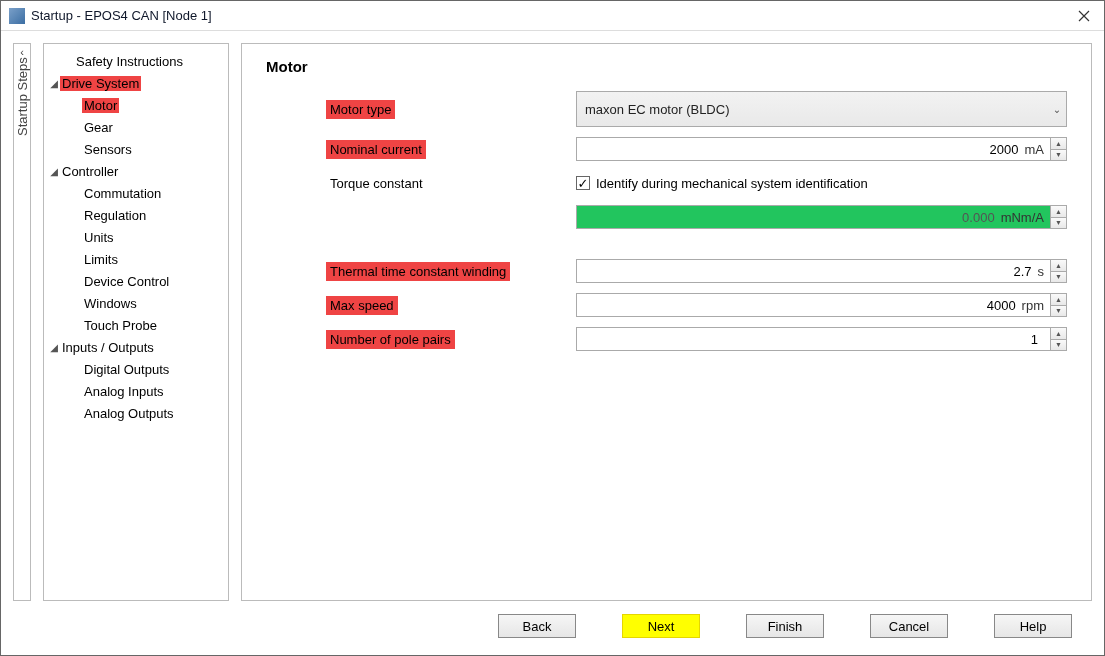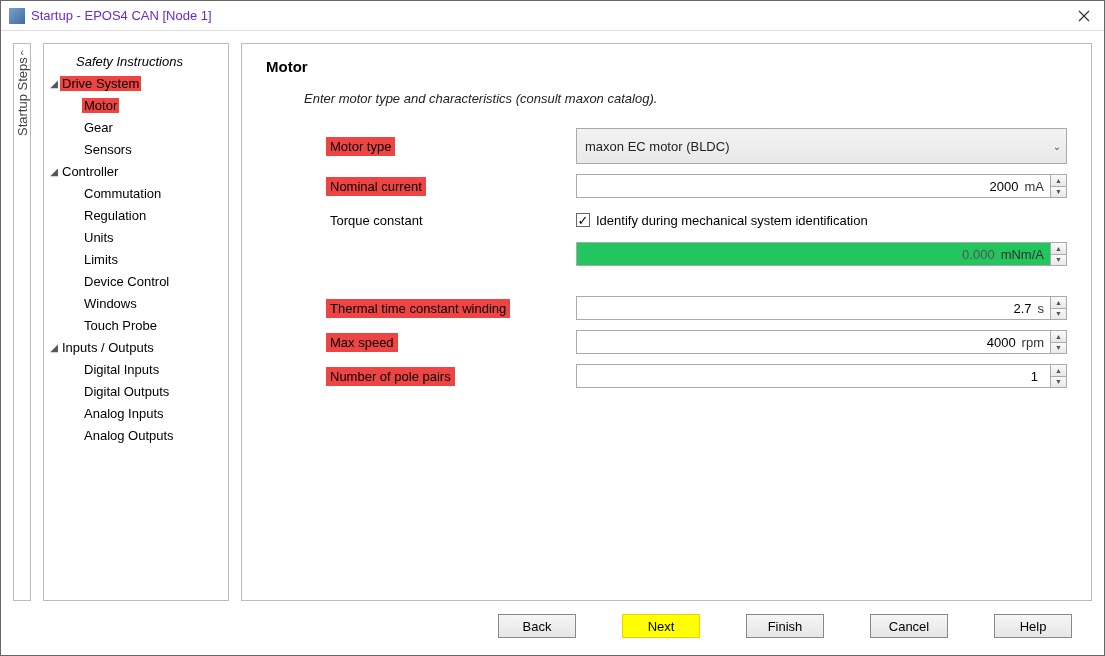--- a/index.html
+++ b/index.html
@@ -1,32 +1,32 @@
 <!DOCTYPE html>
 <html><head>
 <meta charset="utf-8">
 <style>
   * { box-sizing: border-box; font-family: "Segoe UI", Tahoma, Arial, sans-serif; font-size: 13px; }
   body { margin: 0; background: #fff; }
   .window { width: 1105px; height: 656px; border: 1px solid #666; position: relative; display: flex; flex-direction: column; }
   .titlebar { height: 30px; display: flex; align-items: center; padding: 0 8px; border-bottom: 1px solid #ddd; }
   .titlebar .app-icon { width: 16px; height: 16px; background: linear-gradient(135deg,#7aa0c9,#3c6ea3); margin-right: 6px; display:inline-block; }
-  .titlebar .title { flex: 1; color: #6d28d9; }
+  .titlebar .title { flex: 1; color: #0f172a; }
   .titlebar .close { width: 40px; height: 30px; display:flex; align-items:center; justify-content:center; margin:-0px -8px 0 0; }
   .client { flex:1; display:flex; flex-direction:column; padding: 12px; }
   .panels { flex:1; display:flex; gap:12px; }
   .side-tab { width:18px; border:1px solid #bbb; writing-mode: vertical-rl; transform: rotate(180deg); text-align:center; padding:6px 0; color:#444; display:flex; align-items:center; justify-content:flex-end; gap:4px; }
   .side-tab .chev { transform: rotate(90deg); display:inline-block; font-size:11px;}
   .tree-panel { width:186px; border:1px solid #bbb; padding:6px 4px; overflow:auto; }
   .tree ul { list-style:none; margin:0; padding:0; }
   .tree li { padding:1px 0; white-space:nowrap; }
   .tree .row { display:flex; align-items:center; height:20px; }
   .tree .tw { width:12px; display:inline-flex; justify-content:center; color:#555; font-size:10px; cursor:pointer;}
   .tree .lbl { padding:0 2px; }
-  .tree .indent1 { padding-left: 14px; font-style: italic; }
+  .tree .indent1 { padding-left: 14px; }
   .tree .indent2 { padding-left: 34px; }
   .hl { background: #ef4444; }
   .main-panel { flex:1; border:1px solid #bbb; padding:14px 24px; overflow:auto; }
   .main-panel h1 { font-size:15px; font-weight:700; margin:0 0 16px 0; }
   .subtitle { font-style: italic; margin: 0 0 22px 38px; color:#222; }
   .form { display:grid; grid-template-columns: 230px 1fr; column-gap: 20px; row-gap: 10px; margin-left: 60px; align-items:center; }
   .form .gap { grid-column: 1 / -1; height: 10px; }
   .form label { justify-self:start; padding:2px 4px; }
   .combo { display:flex; background:linear-gradient(#f2f2f2,#e9e9e9); border:1px solid #aaa; height:36px; align-items:center; }
   .combo .val { flex:1; padding:0 8px; color:#222; }
@@ -138,45 +138,39 @@
                 </div>
               </li>
             <li>
                 <div class="row">
                   <span class="tw">◢</span>
                   <span class="lbl">Inputs / Outputs</span>
                 </div>
               </li>
             <li>
                 <div class="row indent2">
-                  <span class="lbl">Digital Inputs</span>
-                </div>
-              </li>
-            <li>
-                <div class="row indent2">
                   <span class="lbl">Digital Outputs</span>
                 </div>
               </li>
             <li>
                 <div class="row indent2">
                   <span class="lbl">Analog Inputs</span>
                 </div>
               </li>
             <li>
                 <div class="row indent2">
                   <span class="lbl">Analog Outputs</span>
                 </div>
               </li>
           </ul>
         </div>
       </div>
 
       <div class="main-panel">
         <h1>Motor</h1>
-        <div class="subtitle">Enter motor type and characteristics (consult maxon catalog).</div>
 
         <div class="form">
 
           <label class="hl">Motor type</label>
           <div class="combo">
             <span class="val">maxon EC motor (BLDC)</span>
             <span class="arrow">⌄</span>
           </div>
 
           <label class="hl">Nominal current</label>

